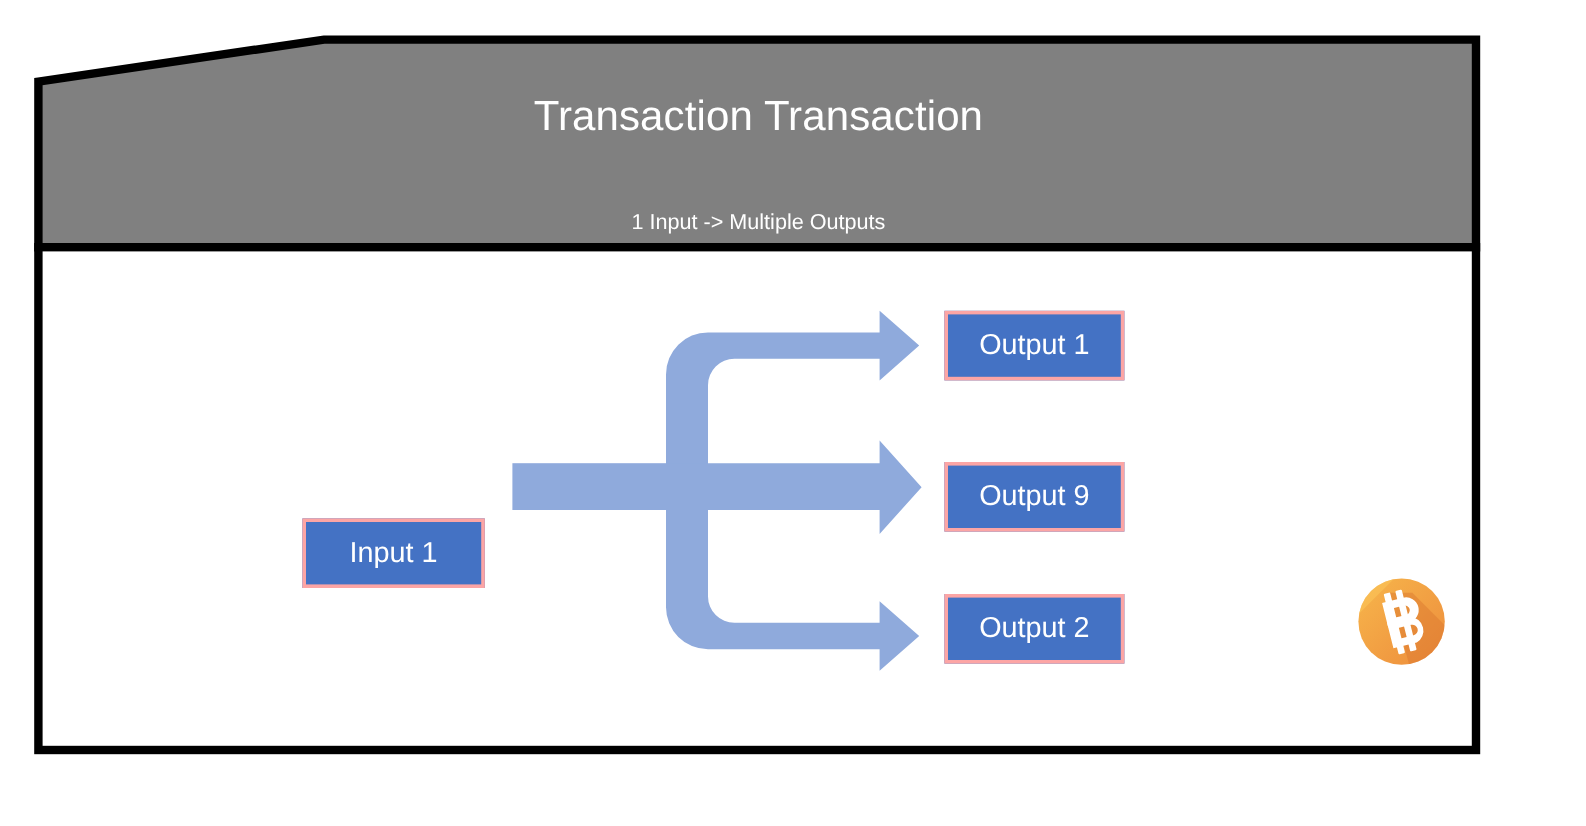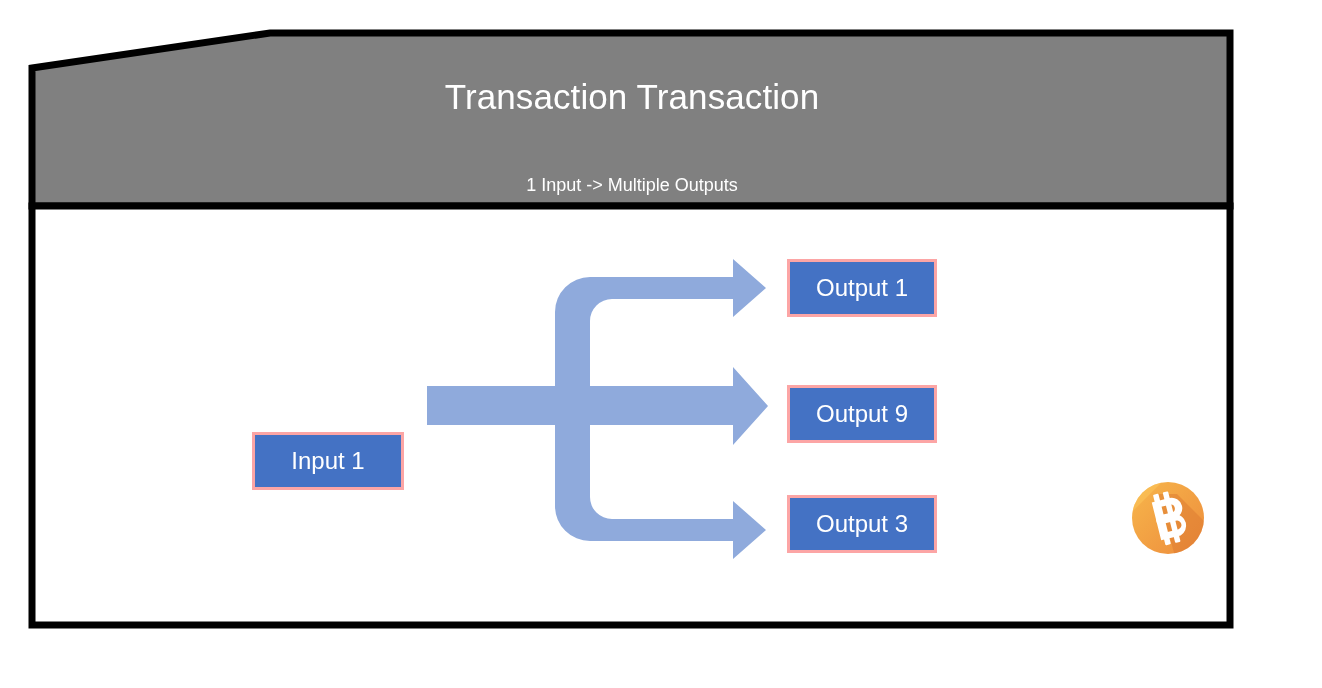--- a/index.html
+++ b/index.html
@@ -140,21 +140,21 @@
   <div class="header-title">Transaction Transaction</div>
 
   <div class="header-subtitle">1 Input -&gt; Multiple Outputs</div>
 
   <div class="node-box" id="node-input-1">Input 1</div>
 
   <div class="node-box" id="node-output-1">Output 1</div>
 
   <div class="node-box" id="node-output-2">Output 9</div>
 
-  <div class="node-box" id="node-output-3">Output 3</div>
+  <div class="node-box" id="node-output-3">Output 2</div>
 
   <svg id="bitcoin-logo" viewBox="0 0 76 76">
     <defs>
       <clipPath id="btc-clip">
         <circle cx="38" cy="38" r="36"></circle>
       </clipPath>
       <linearGradient id="btc-grad" x1="0" y1="0" x2="1" y2="1">
         <stop offset="0%" stop-color="#F7B64B"></stop>
         <stop offset="100%" stop-color="#ED8C3C"></stop>
       </linearGradient>

